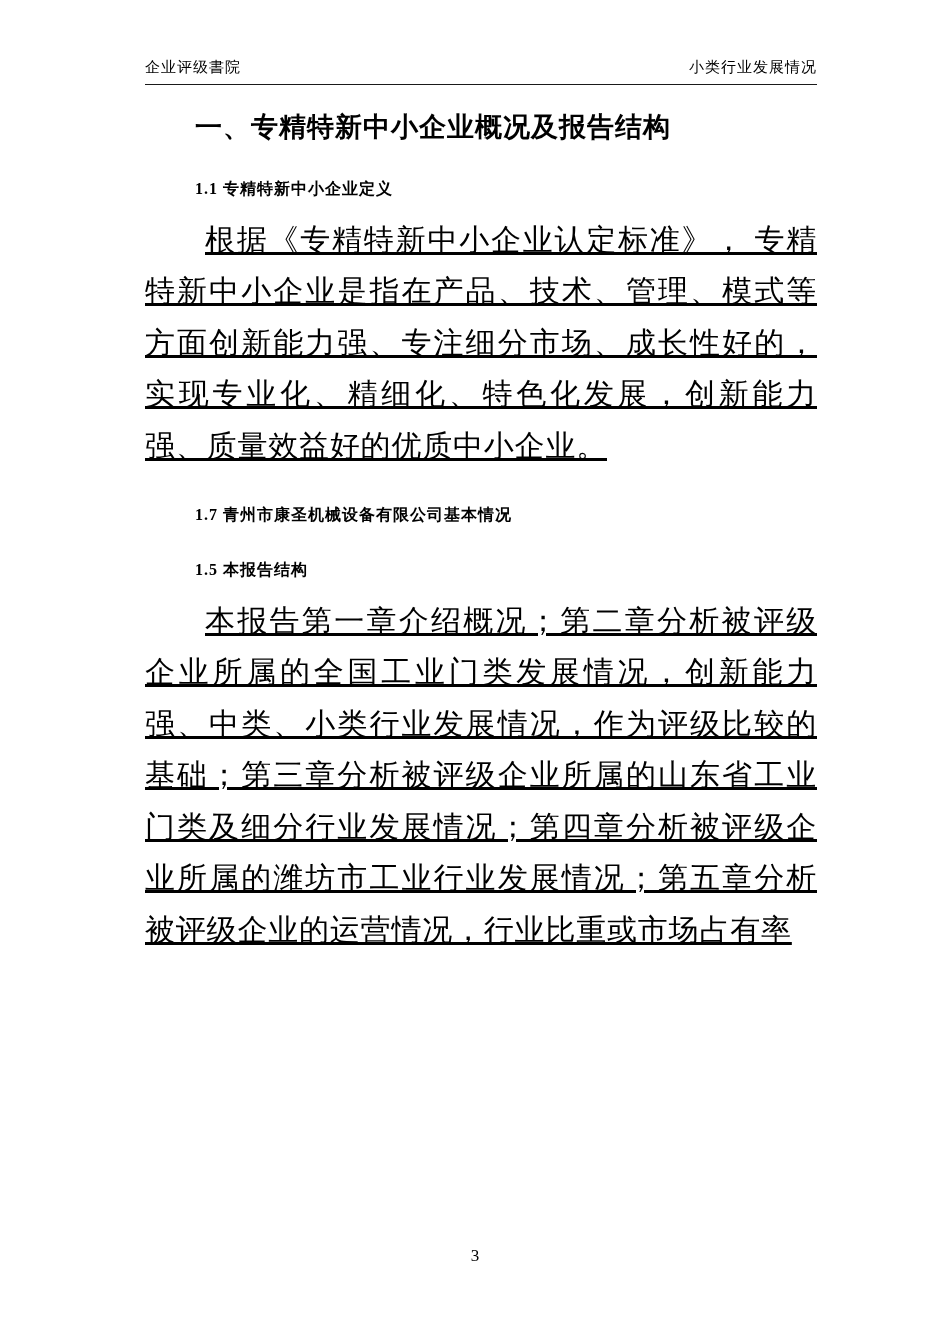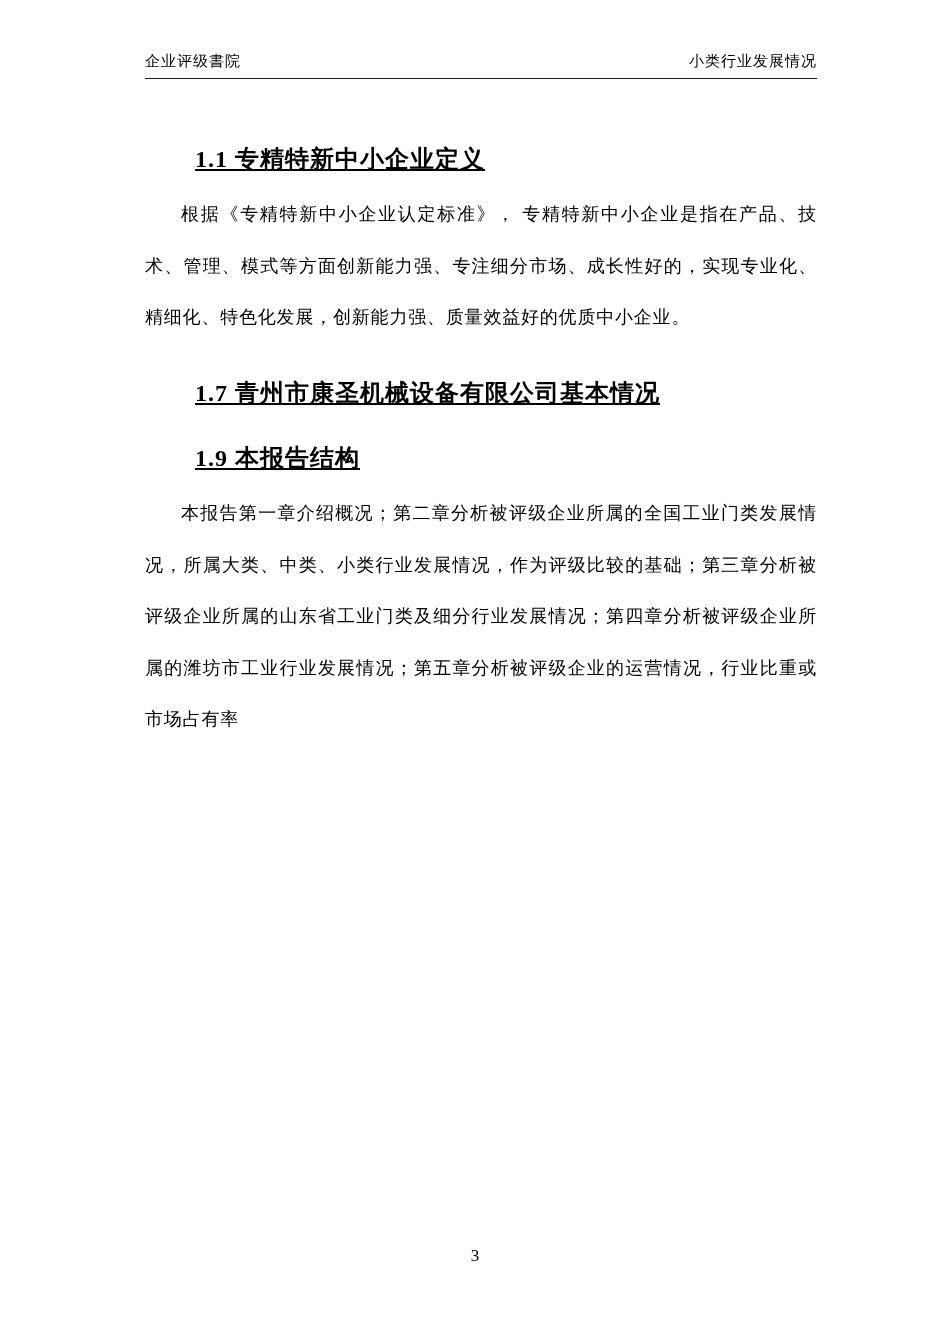--- a/index.html
+++ b/index.html
@@ -9,21 +9,21 @@
     width: 950px;
     height: 1344px;
     margin: 0 auto;
     background: #ffffff;
     font-family: "Liberation Serif", "DejaVu Serif", serif;
     color: #000000;
     overflow: hidden;
   }
   .running-header {
     position: absolute;
-    top: 52px;
+    top: 58px;
     left: 145px;
     right: 133px;
     display: flex;
     justify-content: space-between;
     align-items: flex-end;
     font-size: 15px;
     letter-spacing: 1px;
     padding-bottom: 7px;
     border-bottom: 1.5px solid #1a1a1a;
   }
@@ -31,35 +31,35 @@
     padding: 110px 133px 0 145px;
   }
   .doc-title {
     font-size: 27px;
     font-weight: bold;
     letter-spacing: 1px;
     margin: 0 0 0 50px;
     line-height: 1.3;
   }
   .section-heading {
-    font-size: 24px;
+    font-size: 16px;
     font-weight: bold;
     letter-spacing: 1px;
     margin: 34px 0 6px 50px;
     line-height: 1.3;
-    text-decoration: underline;
   }
   .para {
-    font-size: 18px;
+    font-size: 30px;
     line-height: 51.5px;
     letter-spacing: 0.8px;
     text-align: justify;
     text-indent: 2em;
     margin: 14px 0 8px 0;
     word-break: break-all;
+    text-decoration: underline;
   }
   .page-number {
     position: absolute;
     bottom: 78px;
     left: 0;
     width: 100%;
     text-align: center;
     font-size: 17px;
   }
 </style>
@@ -68,26 +68,27 @@
 
 <div class="page">
 
   <div class="running-header">
     <span>企业评级書院</span>
     <span>小类行业发展情况</span>
   </div>
 
   <div class="content">
 
+    <h1 class="doc-title">一、专精特新中小企业概况及报告结构</h1>
 
     <h2 class="section-heading">1.1 专精特新中小企业定义</h2>
     <p class="para">根据《专精特新中小企业认定标准》， 专精特新中小企业是指在产品、技术、管理、模式等方面创新能力强、专注细分市场、成长性好的，实现专业化、精细化、特色化发展，创新能力强、质量效益好的优质中小企业。</p>
 
     <h2 class="section-heading">1.7 青州市康圣机械设备有限公司基本情况</h2>
 
-    <h2 class="section-heading">1.9 本报告结构</h2>
-    <p class="para">本报告第一章介绍概况；第二章分析被评级企业所属的全国工业门类发展情况，所属大类、中类、小类行业发展情况，作为评级比较的基础；第三章分析被评级企业所属的山东省工业门类及细分行业发展情况；第四章分析被评级企业所属的潍坊市工业行业发展情况；第五章分析被评级企业的运营情况，行业比重或市场占有率</p>
+    <h2 class="section-heading">1.5 本报告结构</h2>
+    <p class="para">本报告第一章介绍概况；第二章分析被评级企业所属的全国工业门类发展情况，创新能力强、中类、小类行业发展情况，作为评级比较的基础；第三章分析被评级企业所属的山东省工业门类及细分行业发展情况；第四章分析被评级企业所属的潍坊市工业行业发展情况；第五章分析被评级企业的运营情况，行业比重或市场占有率</p>
 
   </div>
 
   <div class="page-number">3</div>
 
 </div>
 
 </body></html>

